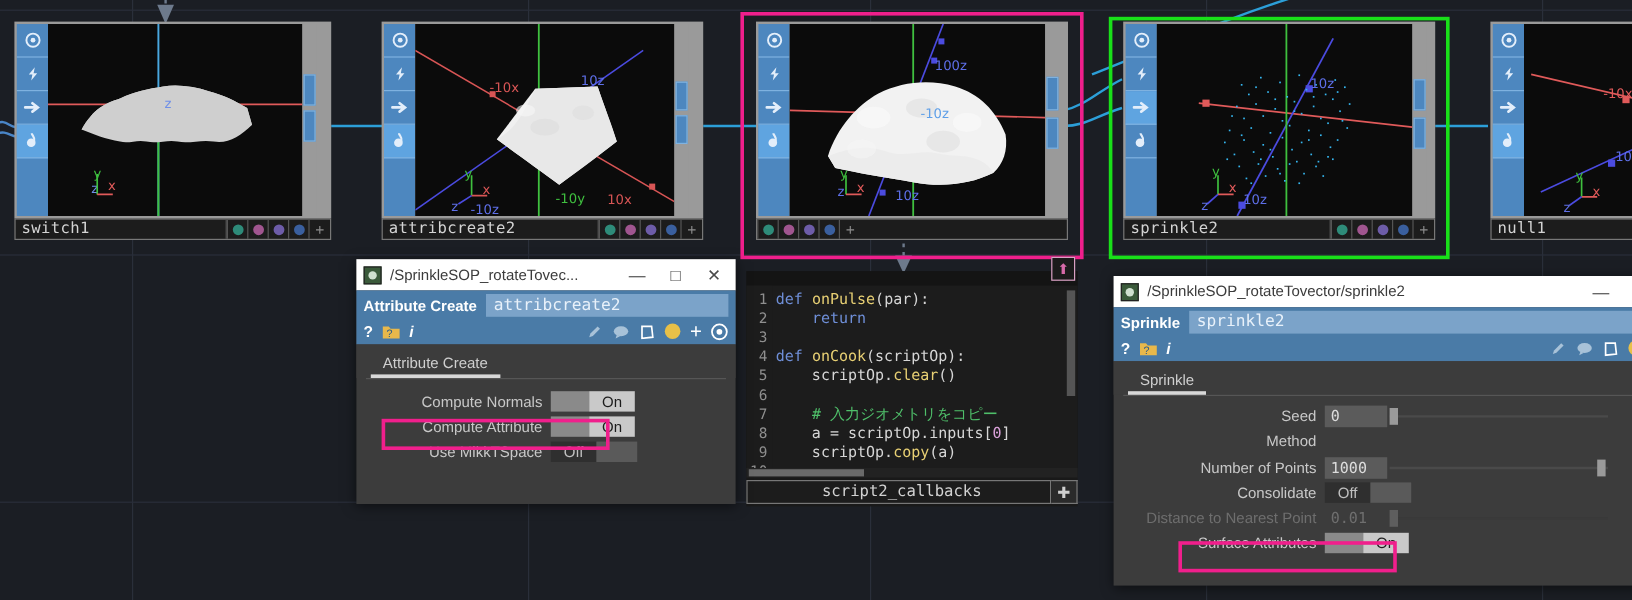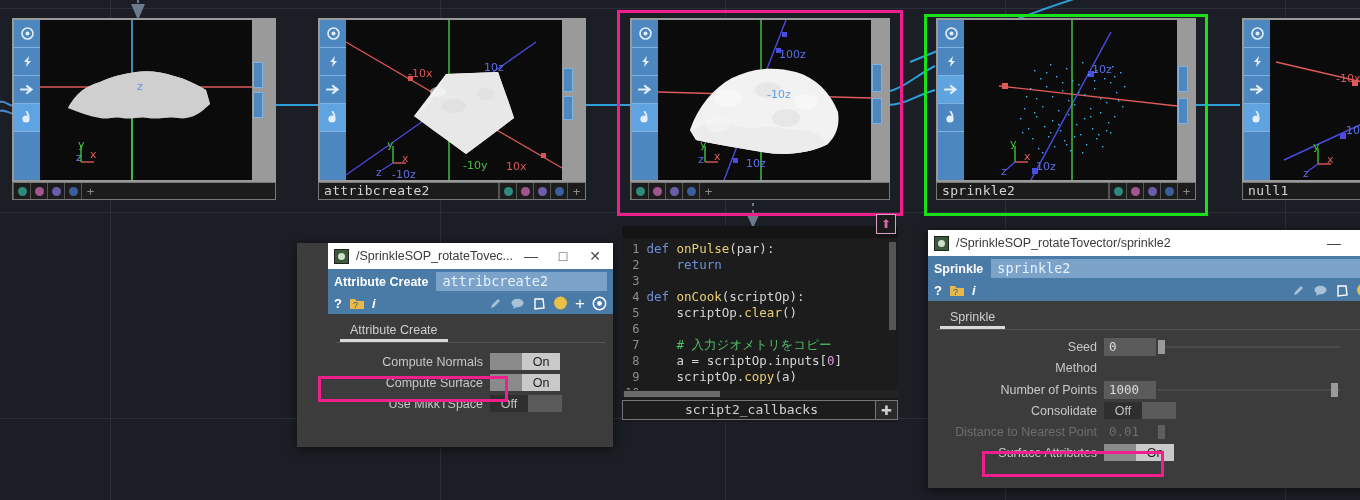--- a/index.html
+++ b/index.html
@@ -244,20 +244,21 @@
           <line x1="41" y1="142" x2="41" y2="125" stroke="#3fc03f" stroke-width="1.4"></line>
           <line x1="41" y1="142" x2="54" y2="142" stroke="#e05a5a" stroke-width="1.4"></line>
         </svg>
       </div>
       <div class="right-rail" style="height:160px;">
         <div class="conn" style="top:42px; height:26px;"></div>
         <div class="conn" style="top:72px; height:26px;"></div>
       </div>
     </div>
     <div class="node-footer">
+      <div class="node-name">switch1</div>
       <div class="dot-cell">
           <span class="dot" style="background:#2e8b79"></span>
         </div>
       <div class="dot-cell">
           <span class="dot" style="background:#a0558f"></span>
         </div>
       <div class="dot-cell">
           <span class="dot" style="background:#6d5ca8"></span>
         </div>
       <div class="dot-cell">
@@ -652,21 +653,21 @@
     </div>
     <div class="hscroll-bar">
       <div class="hscroll-thumb" style="width:96px;"></div>
     </div>
     <div class="code-footer">
       <div class="code-name">script2_callbacks</div>
       <div class="code-plus">✚</div>
     </div>
   </div>
 
-  <div class="dialog" style="left:297px; top:243px; width:316px; height:204px;padding-left:31px;">
+  <div class="dialog" style="left:297px; top:216px; width:316px; height:204px;">
     <div class="dlg-title">
       <div class="dlg-icon">
           <i></i>
         </div>
       <div class="dlg-title-text">/SprinkleSOP_rotateTovec...</div>
       <div class="win-btn">—</div>
       <div class="win-btn">□</div>
       <div class="win-btn">✕</div>
     </div>
     <div class="dlg-opbar">
@@ -724,21 +725,21 @@
     <div class="tab-underline"></div>
     <div class="param-area">
       <div class="prow">
         <div class="plabel" style="width:162px;">Compute Normals</div>
         <div class="toggle">
           <span class="tg-a"></span>
           <span class="tg-b">On</span>
         </div>
       </div>
       <div class="prow" style="position:relative;">
-        <div class="plabel" style="width:162px;">Compute Surface</div>
+        <div class="plabel" style="width:162px;">Compute Attribute</div>
         <div class="toggle">
           <span class="tg-a"></span>
           <span class="tg-b">On</span>
         </div>
       </div>
       <div class="prow">
         <div class="plabel" style="width:162px;">Use MikkTSpace</div>
         <div class="toggle off">
           <span class="tg-a">Off</span>
           <span class="tg-b"></span>

